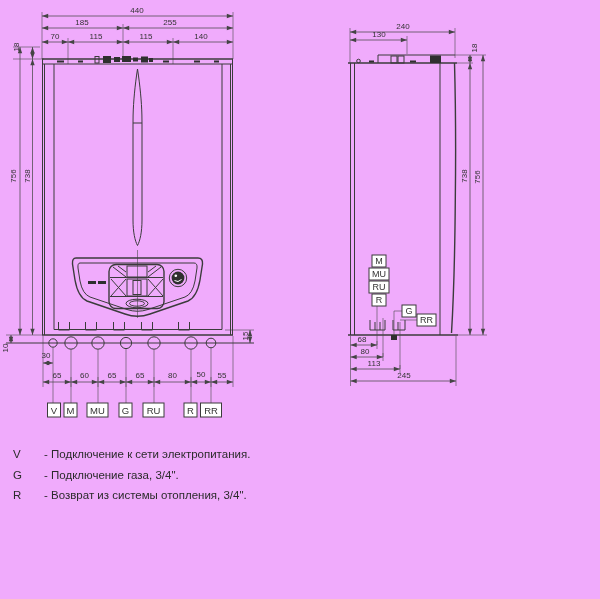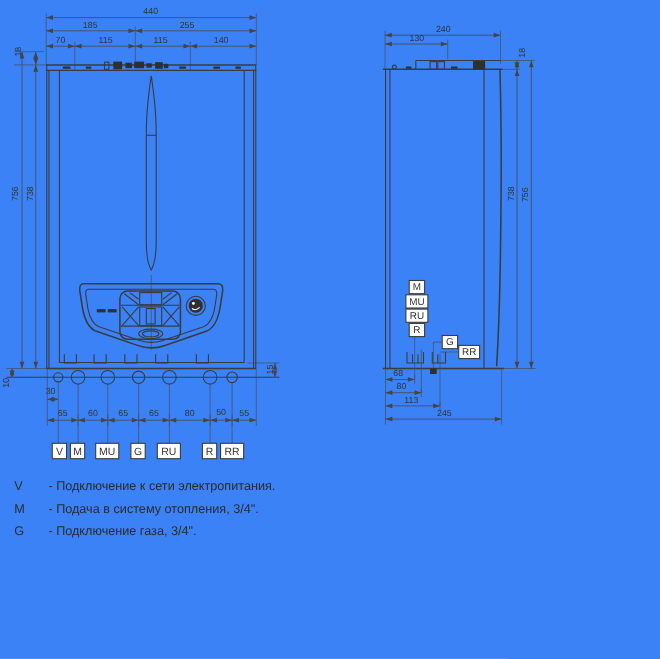--- a/index.html
+++ b/index.html
@@ -1,29 +1,29 @@
 <!DOCTYPE html>
 <html><head>
 <meta charset="utf-8">
 <style>
   html,body{margin:0;padding:0;background:#fff;}
-  #page{position:relative;width:600px;height:599px;background:#3b82f6;overflow:hidden;
+  #page{position:relative;width:600px;height:599px;background:#f0abfc;overflow:hidden;
         font-family:"Liberation Sans",sans-serif;}
   svg{position:absolute;left:0;top:0;}
   .ln{stroke:#3b3b3b;stroke-width:1;fill:none;}
   .lnt{stroke:#3b3b3b;stroke-width:1.4;fill:none;}
   .dim{stroke:#4a4a4a;stroke-width:.75;fill:none;}
   .ext{stroke:#4a4a4a;stroke-width:.6;fill:none;}
   .fil{fill:#2f2f2f;stroke:none;}
   .box{fill:#ffffff;stroke:#3b3b3b;stroke-width:1;}
   text{fill:#333;}
   .dtxt{font-size:8px;font-family:"Liberation Sans",sans-serif;}
   .ptxt{font-size:9.5px;font-family:"Liberation Sans",sans-serif;}
   .stxt{font-size:9px;font-family:"Liberation Sans",sans-serif;}
-  #legend{position:absolute;left:13px;top:432px;width:560px;color:#2b2b2b;
+  #legend{position:absolute;left:13px;top:444px;width:560px;color:#2b2b2b;
           font-size:11.5px;line-height:20.6px;}
   #legend .lk{display:inline-block;width:31px;}
 </style>
 </head>
 <body>
 
 <div id="page">
 
 <svg width="600" height="442" viewBox="0 0 600 442">
   <defs>
@@ -294,20 +294,20 @@
       <text class="stxt" x="426.5" y="323" text-anchor="middle">RR</text>
     </g>
   </g>
 </svg>
 
 <div id="legend">
   <div class="row">
     <span class="lk">V</span><span class="lt">- Подключение к сети электропитания.</span>
   </div>
   <div class="row">
-    <span class="lk">M</span><span class="lt">- Подача в систему отопления, 3/4".</span>
+    <span class="lk">G</span><span class="lt">- Подключение газа, 3/4".</span>
   </div>
   <div class="row">
-    <span class="lk">G</span><span class="lt">- Подключение газа, 3/4".</span>
+    <span class="lk">R</span><span class="lt">- Возврат из системы отопления, 3/4".</span>
   </div>
 </div>
 
 </div>
 
 </body></html>

